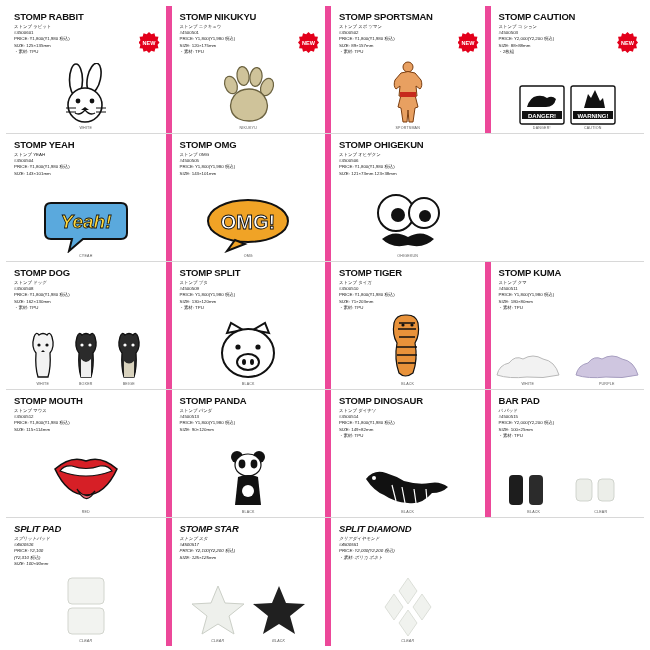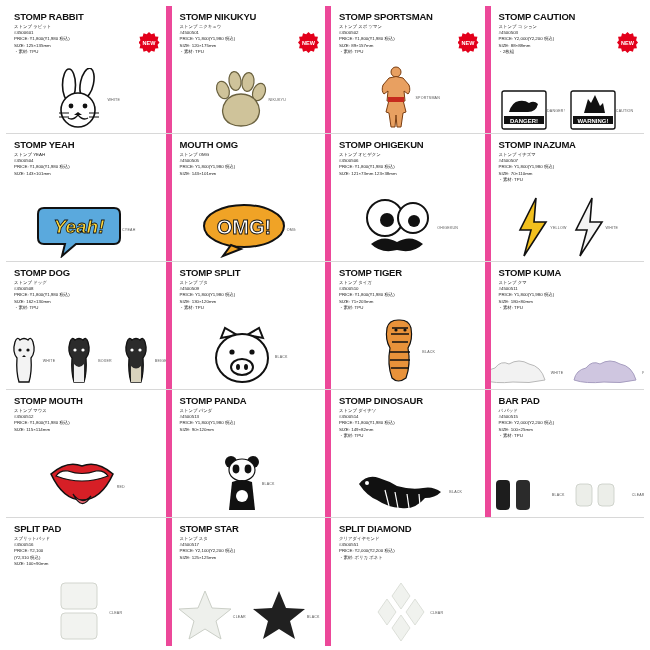--- a/index.html
+++ b/index.html
@@ -21,21 +21,21 @@
     box-sizing: border-box;
     padding: 6px 6px 0 6px;
   }
   .row {
     display: flex;
     width: 638px;
     height: 128px;
     border-bottom: 1px solid #d8d8d8;
     box-sizing: border-box;
   }
-  .row.last { border-bottom: none; }
+  .row.last { border-bottom: none; font-style: italic; }
   .cell {
     position: relative;
     width: 159.5px;
     box-sizing: border-box;
     padding: 5px 6px 0 8px;
     overflow: hidden;
   }
   .cell + .cell {
     border-left: 6px solid #ec4899;
   }
@@ -77,21 +77,21 @@
     right: 0;
     bottom: 3px;
     height: 72px;
     display: flex;
     align-items: flex-end;
     justify-content: center;
     gap: 5px;
   }
   .item {
     display: flex;
-    flex-direction: row;
+    flex-direction: column;
     align-items: center;
   }
   .cap {
     font-size: 3.6px;
     color: #555;
     margin-top: 1.5px;
     letter-spacing: 0.2px;
     white-space: nowrap;
   }
   svg { display: block; }
@@ -216,21 +216,21 @@
           <svg width="86" height="58" viewBox="0 0 86 58">
             <path d="M8 8 h70 q6 0 6 6 v24 q0 6 -6 6 h-38 l-14 12 l3 -12 h-21 q-6 0 -6 -6 v-24 q0 -6 6 -6 z" fill="#5aa9dd" stroke="#111" stroke-width="2"></path>
             <text x="43" y="33" font-size="19" fill="#ffd83b" text-anchor="middle" font-family="Liberation Sans, sans-serif" font-style="italic" font-weight="bold" stroke="#111" stroke-width="0.8">Yeah!</text>
           </svg>
           <div class="cap">CYEAH</div>
         </div>
       </div>
     </div>
 
     <div class="cell">
-      <div class="title">MOUTH OMG</div>
+      <div class="title">STOMP OMG</div>
       <div class="meta">ストンプ OMG
 #4500505
 PRICE: ¥1,800(¥1,980 税込)
 SIZE: 143×101mm
 </div>
       <div class="art">
         <div class="item">
           <svg width="86" height="58" viewBox="0 0 86 58">
             <ellipse cx="43" cy="26" rx="40" ry="21" fill="#f0a326" stroke="#111" stroke-width="2"></ellipse>
             <path d="M30 45 l-8 11 l18 -7 z" fill="#f0a326" stroke="#111" stroke-width="2"></path>
@@ -255,42 +255,20 @@
             <circle cx="56" cy="22" r="15" fill="#fff" stroke="#111" stroke-width="2"></circle>
             <circle cx="30" cy="24" r="7" fill="#111"></circle>
             <circle cx="57" cy="25" r="6" fill="#111"></circle>
             <path d="M14 48 q12 -10 26 -2 q14 -8 26 2 q-10 10 -26 6 q-16 4 -26 -6 z" fill="#111"></path>
           </svg>
           <div class="cap">OHIGEKUN</div>
         </div>
       </div>
     </div>
 
-    <div class="cell">
-      <div class="title">STOMP INAZUMA</div>
-      <div class="meta">ストンプ イナズマ
-#4500507
-PRICE: ¥1,800(¥1,980 税込)
-SIZE: 70×110mm
-・素材: TPU</div>
-      <div class="art">
-        <div class="item">
-          <svg width="34" height="62" viewBox="0 0 34 62">
-            <path d="M20 2 L4 34 h11 L8 60 L30 26 H18 z" fill="#f2c01e" stroke="#111" stroke-width="1.6"></path>
-          </svg>
-          <div class="cap">YELLOW</div>
-        </div>
-        <div class="item">
-          <svg width="34" height="62" viewBox="0 0 34 62">
-            <path d="M20 2 L4 34 h11 L8 60 L30 26 H18 z" fill="#f4f4f4" stroke="#111" stroke-width="1.6"></path>
-          </svg>
-          <div class="cap">WHITE</div>
-        </div>
-      </div>
-    </div>
   </div>
 
   <div class="row">
 
     <div class="cell">
       <div class="title">STOMP DOG</div>
       <div class="meta">ストンプ ドッグ
 #4500508
 PRICE: ¥1,800(¥1,980 税込)
 SIZE: 162×130mm

